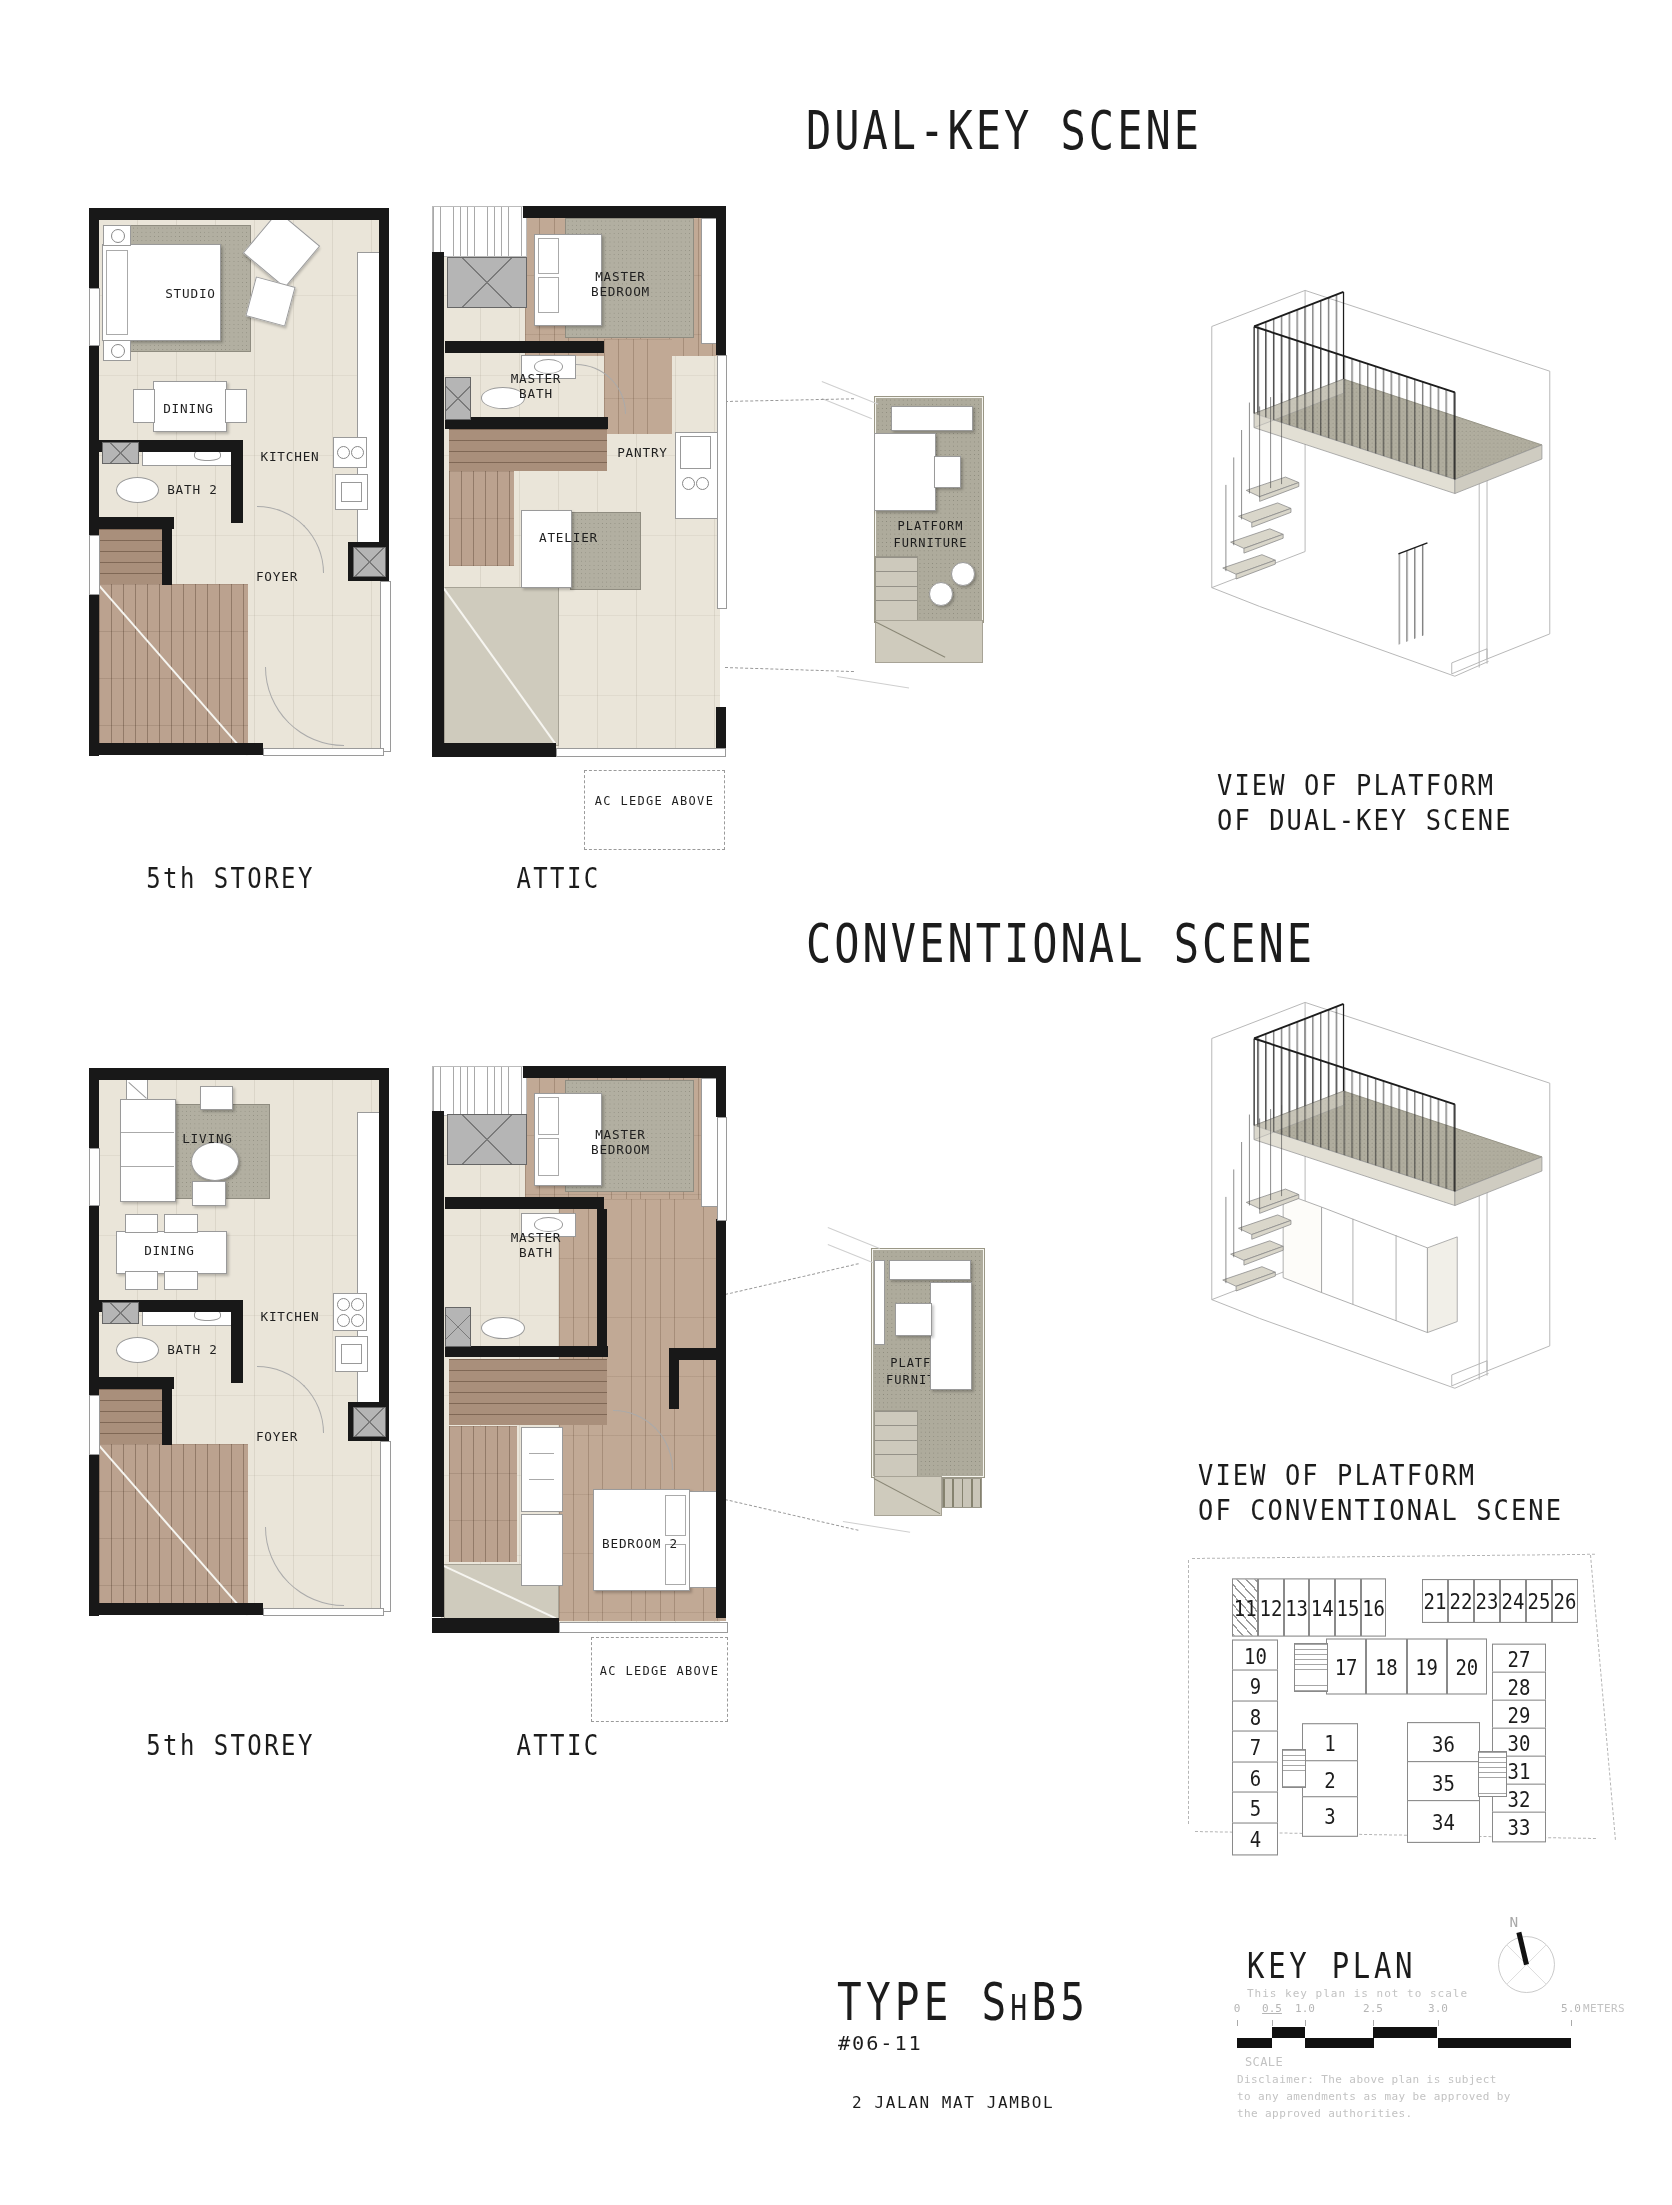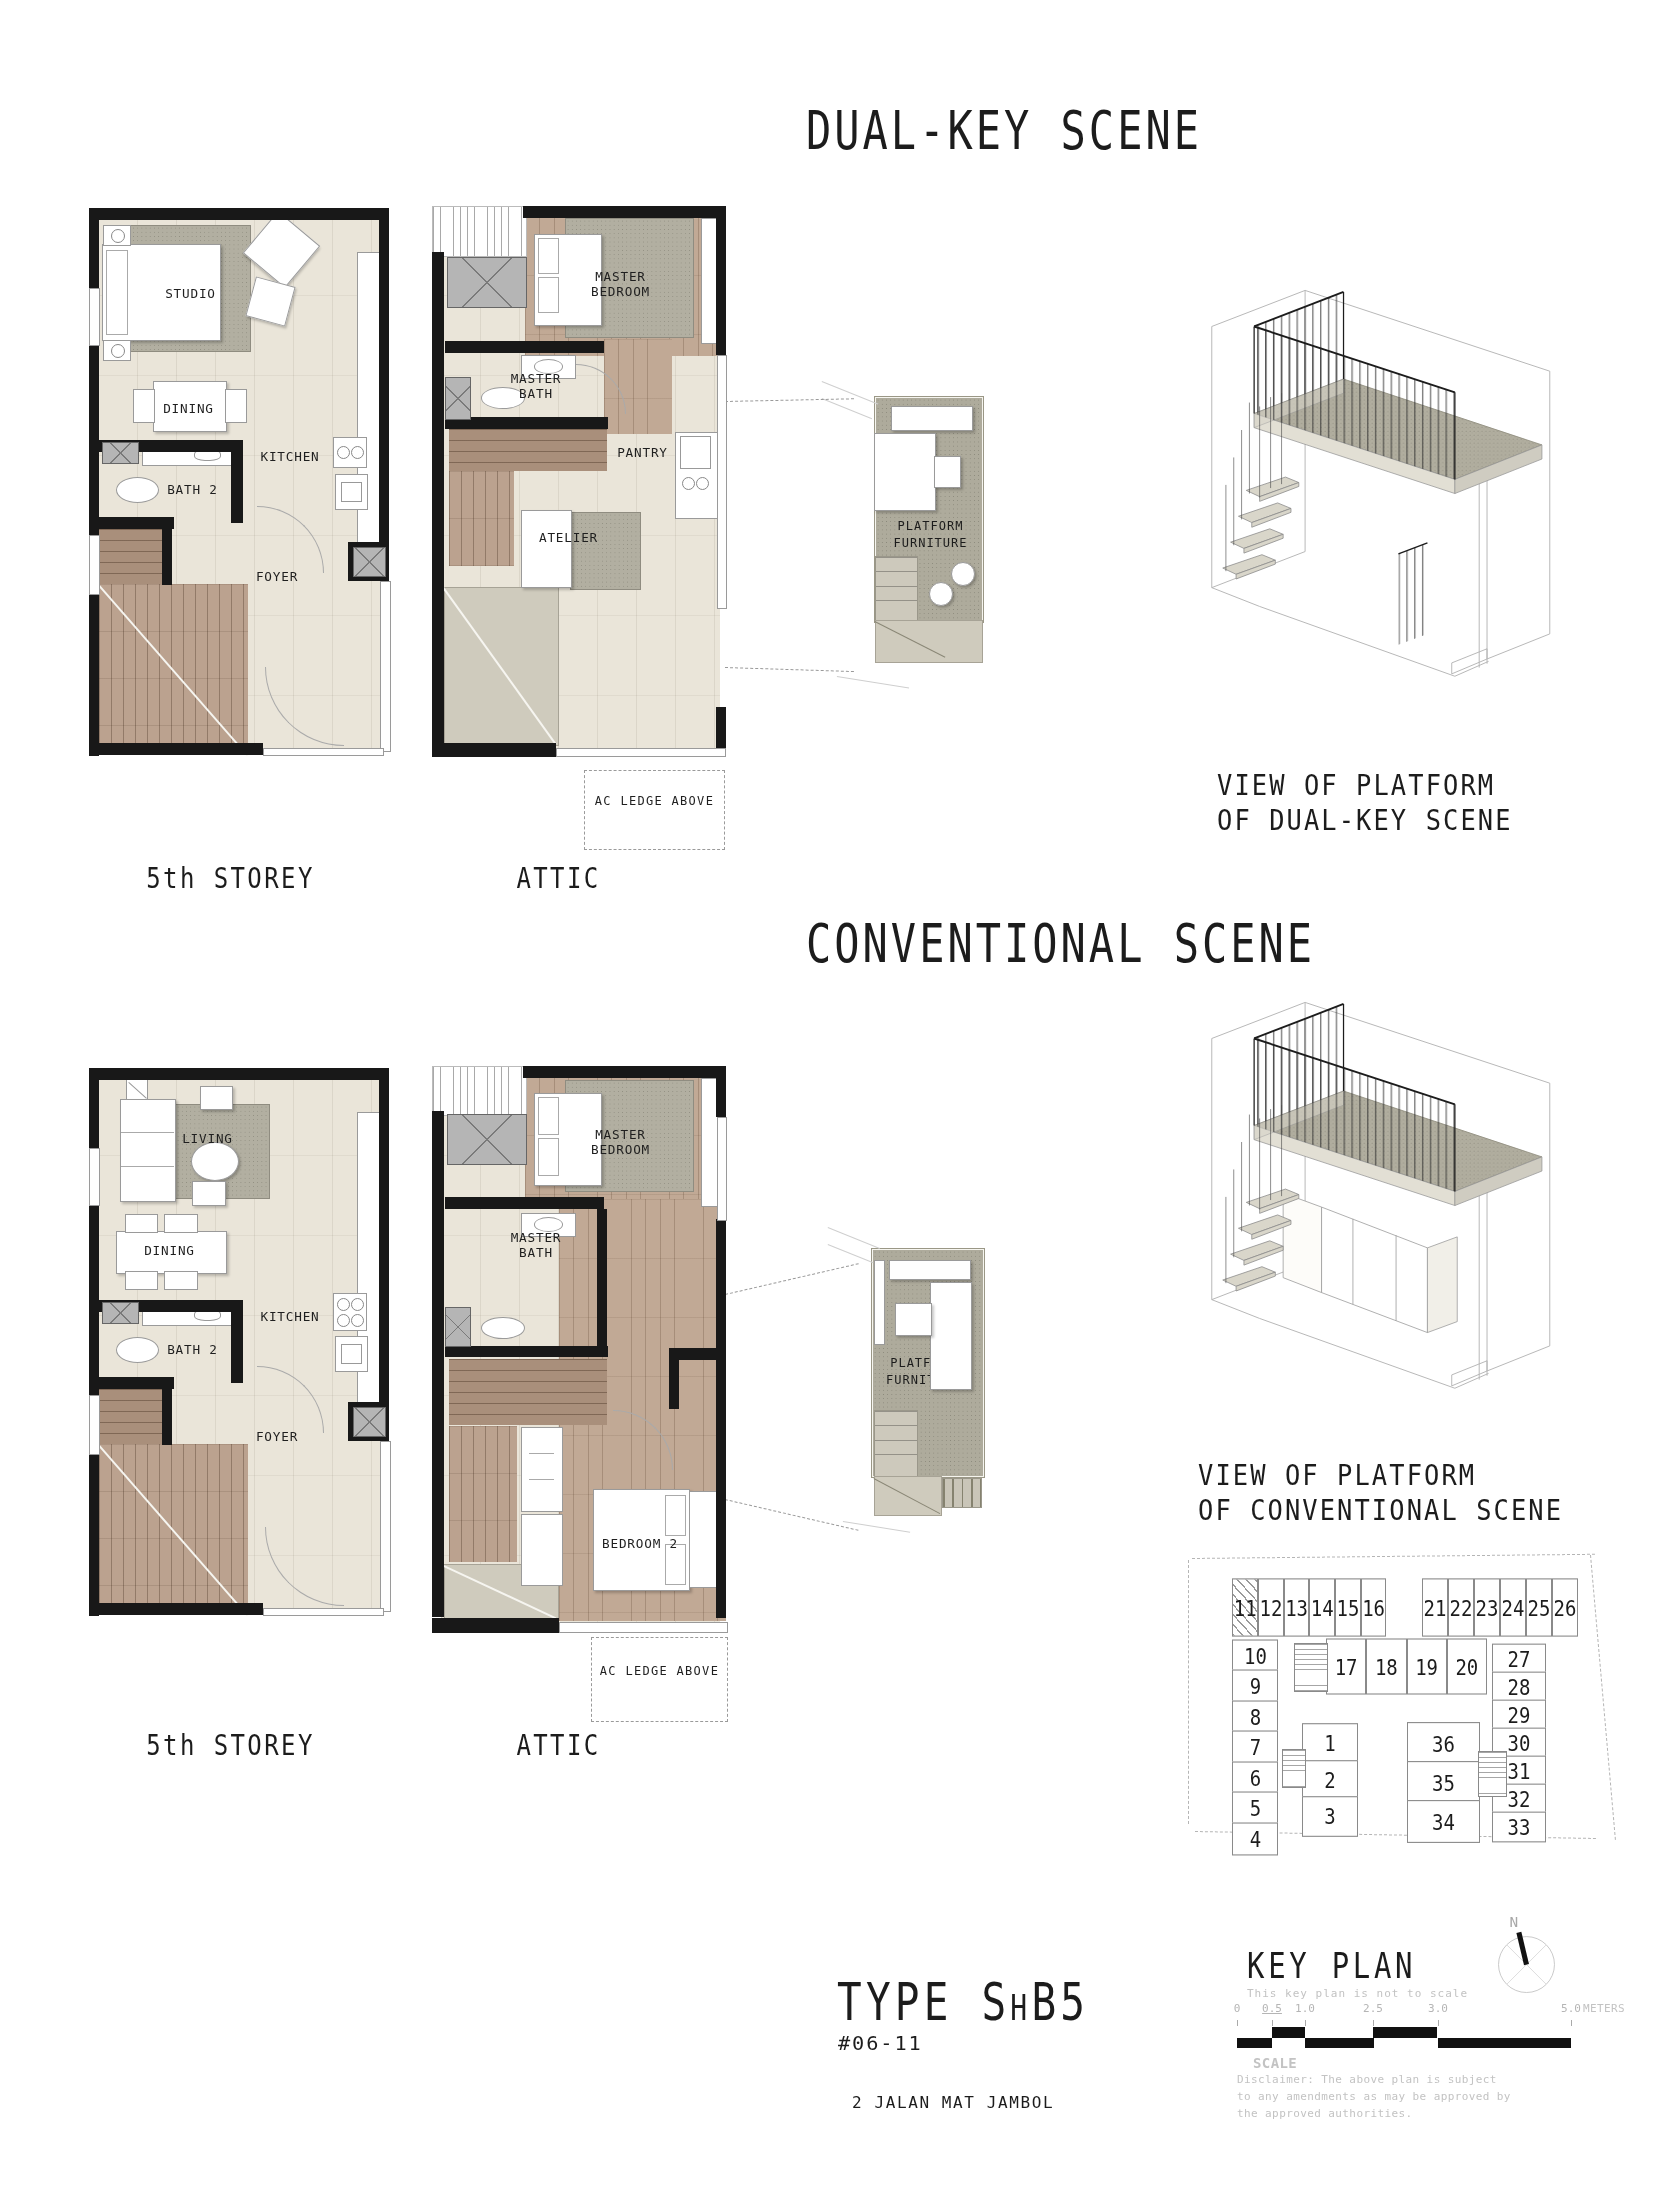--- a/index.html
+++ b/index.html
@@ -500,21 +500,21 @@
     <div class="kdash" style="left:-12px;top:283px;width:401px;transform:rotate(1deg);"></div>
 
     <div class="krow" style="left:25.4px;top:33px;width:154px;height:53px;">
       <div class="kcell khatch">11</div>
       <div class="kcell">12</div>
       <div class="kcell">13</div>
       <div class="kcell">14</div>
       <div class="kcell">15</div>
       <div class="kcell">16</div>
     </div>
-    <div class="krow" style="left:215px;top:33px;width:156px;height:53px;">
+    <div class="krow" style="left:215px;top:33px;width:156px;height:40px;">
       <div class="kcell">21</div>
       <div class="kcell">22</div>
       <div class="kcell">23</div>
       <div class="kcell">24</div>
       <div class="kcell">25</div>
       <div class="kcell">26</div>
     </div>
     <div class="kcol" style="left:25.4px;top:93px;width:46px;height:213px;">
       <div class="kcell">10</div>
       <div class="kcell">9</div>
@@ -577,21 +577,21 @@
     <div class="sb-tick" style="left:35px;top:18px;"></div>
     <div class="sb-tick" style="left:68px;top:18px;"></div>
     <div class="sb-tick" style="left:136px;top:18px;"></div>
     <div class="sb-tick" style="left:201px;top:18px;"></div>
     <div class="sb-tick" style="left:334px;top:18px;"></div>
     <div class="sb-seg" style="left:35px;top:25.4px;width:33px;height:10.2px;"></div>
     <div class="sb-seg" style="left:136px;top:25.4px;width:64px;height:10.2px;"></div>
     <div class="sb-seg" style="left:0;top:36px;width:35px;height:10.2px;"></div>
     <div class="sb-seg" style="left:68px;top:36px;width:69px;height:10.2px;"></div>
     <div class="sb-seg" style="left:201px;top:36px;width:133px;height:10.2px;"></div>
-    <div class="gray-line" style="left:16px;top:53px;font-size:14px;font-weight:bold;">SCALE</div>
+    <div class="gray-line" style="left:8px;top:53px;font-size:12px;">SCALE</div>
   </div>
 
   <div class="abs" style="left:1237px;top:2071px;">
     <div class="gray-line" style="position:static;line-height:17px;">Disclaimer: The above plan is subject</div>
     <div class="gray-line" style="position:static;line-height:17px;">to any amendments as may be approved by</div>
     <div class="gray-line" style="position:static;line-height:17px;">the approved authorities.</div>
   </div>
 
   <div class="abs" style="left:837px;top:1972px;white-space:nowrap;transform:scaleY(1.25);transform-origin:left top;">
     <span style="font-size:41px;letter-spacing:4.2px;">TYPE S</span><span style="font-size:28px;letter-spacing:4.2px;">H</span><span style="font-size:41px;letter-spacing:4.2px;">B5</span>

